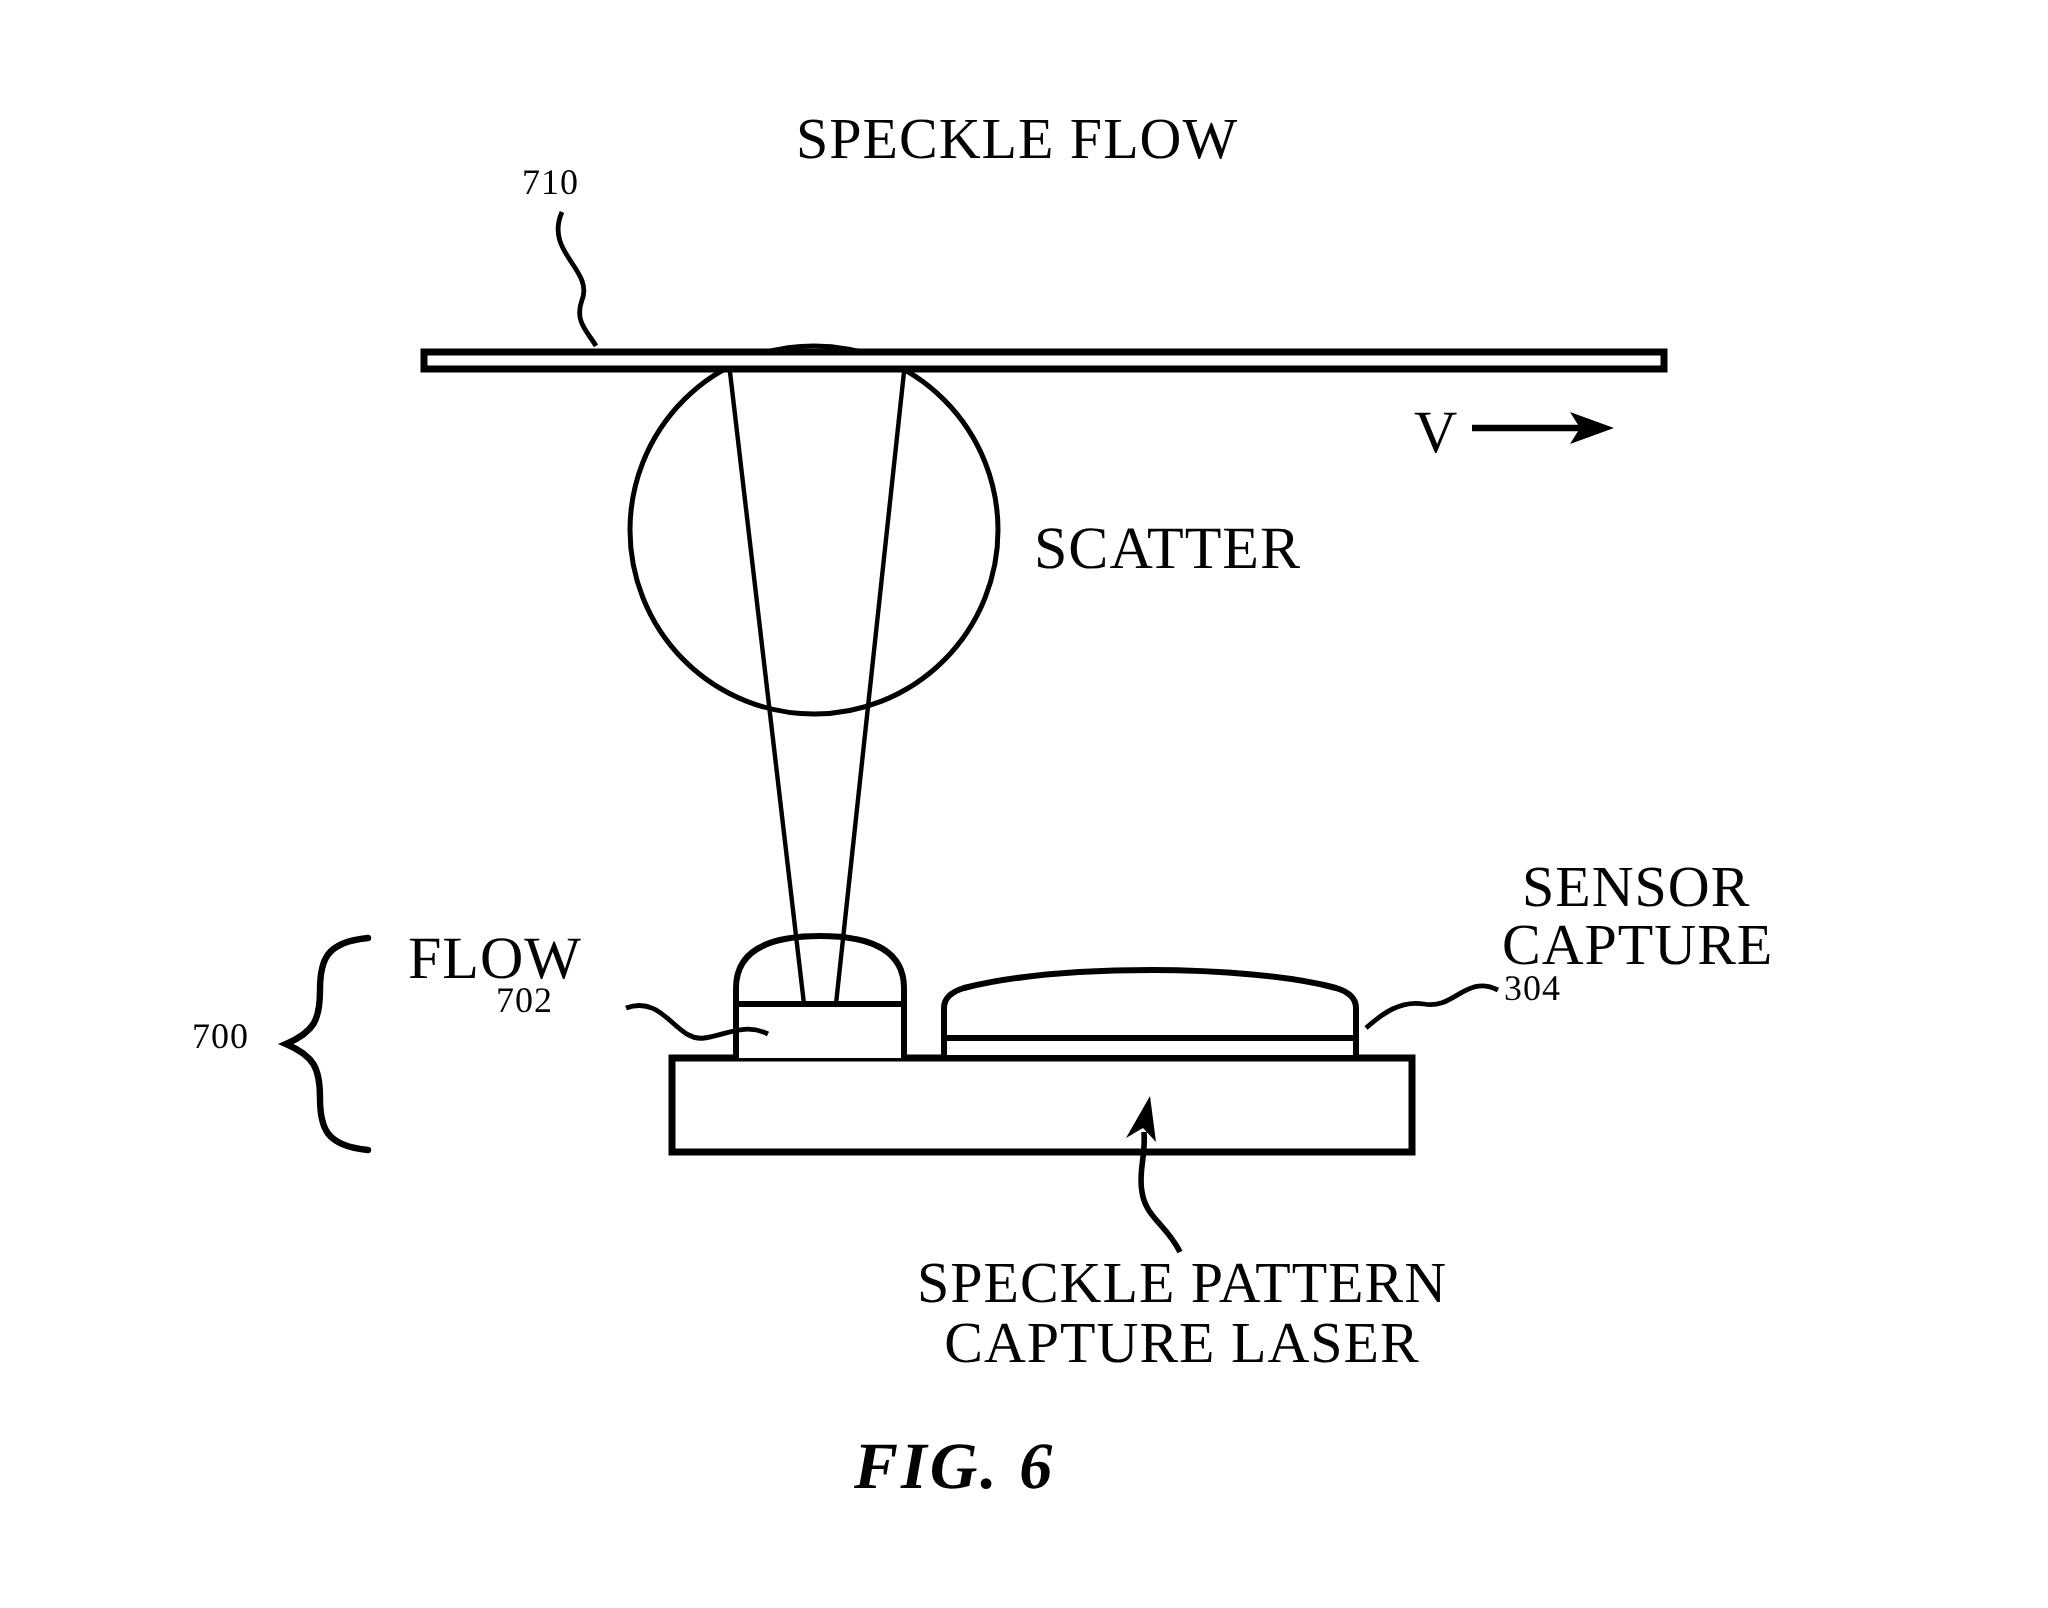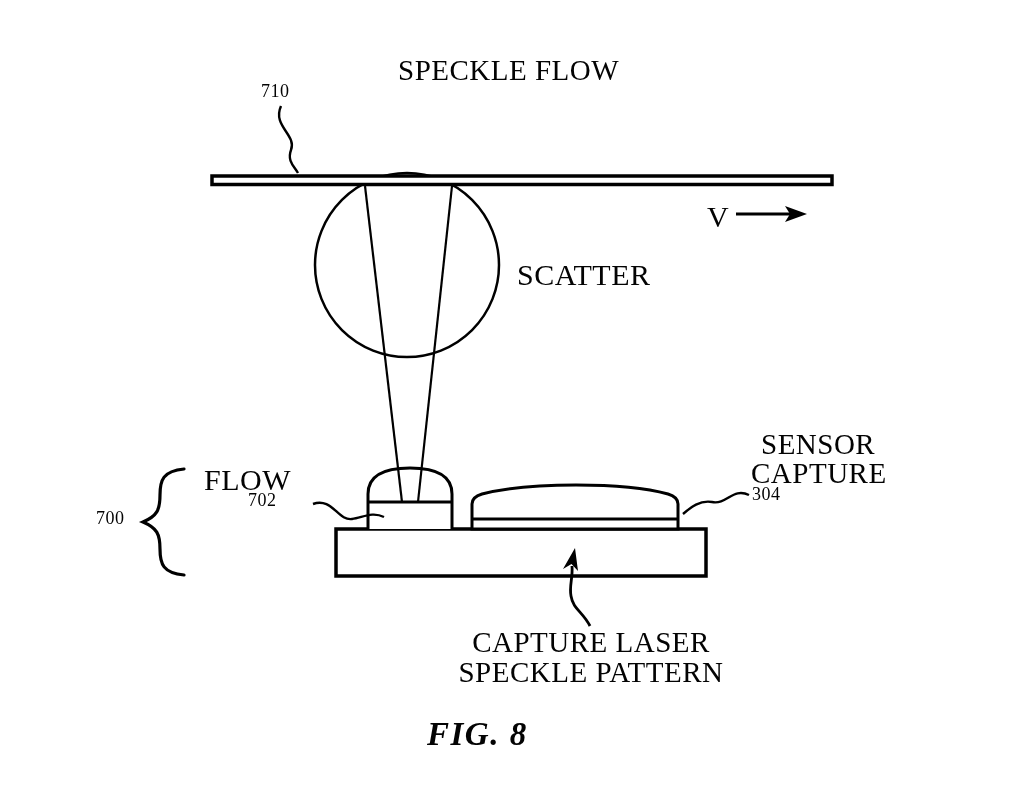--- a/index.html
+++ b/index.html
@@ -101,19 +101,19 @@
   <div class="lbl lbl-ref" style="left:96px; top:509px;">700</div>
 
   <div class="lbl" style="left:204px; top:464px; font-size:30px;">FLOW</div>
   <div class="lbl lbl-ref" style="left:248px; top:491px;">702</div>
 
   <div class="lbl lbl-main" style="left:761px; top:429px;">SENSOR</div>
   <div class="lbl lbl-main" style="left:751px; top:458px;">CAPTURE</div>
   <div class="lbl lbl-ref" style="left:752px; top:485px;">304</div>
 
   <div class="capture-block">
+    <div>SPECKLE PATTERN</div>
     <div>CAPTURE LASER</div>
-    <div>SPECKLE PATTERN</div>
   </div>
 
-  <div class="fig-caption">FIG. 8</div>
+  <div class="fig-caption">FIG. 6</div>
 
 </div>
 
 </body></html>

